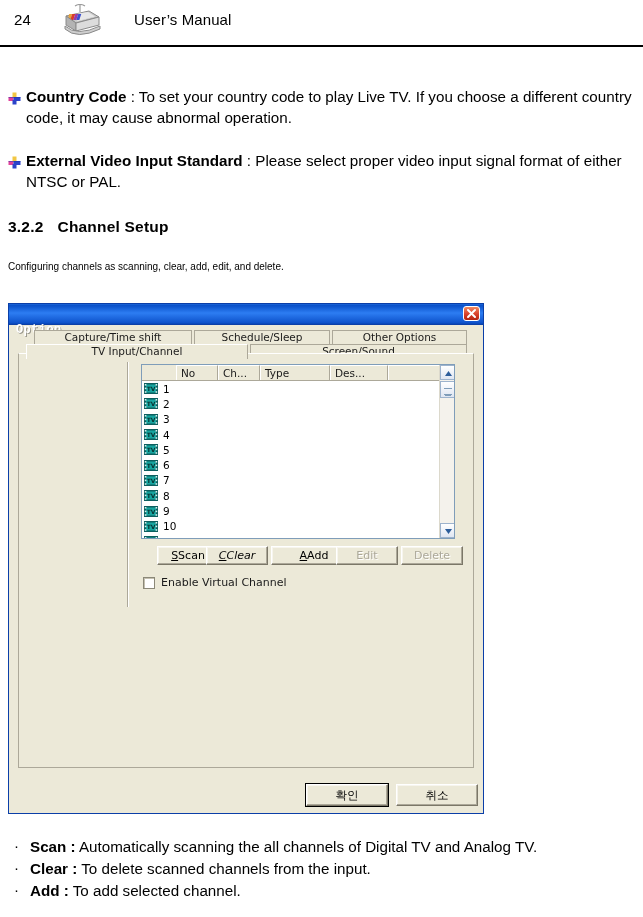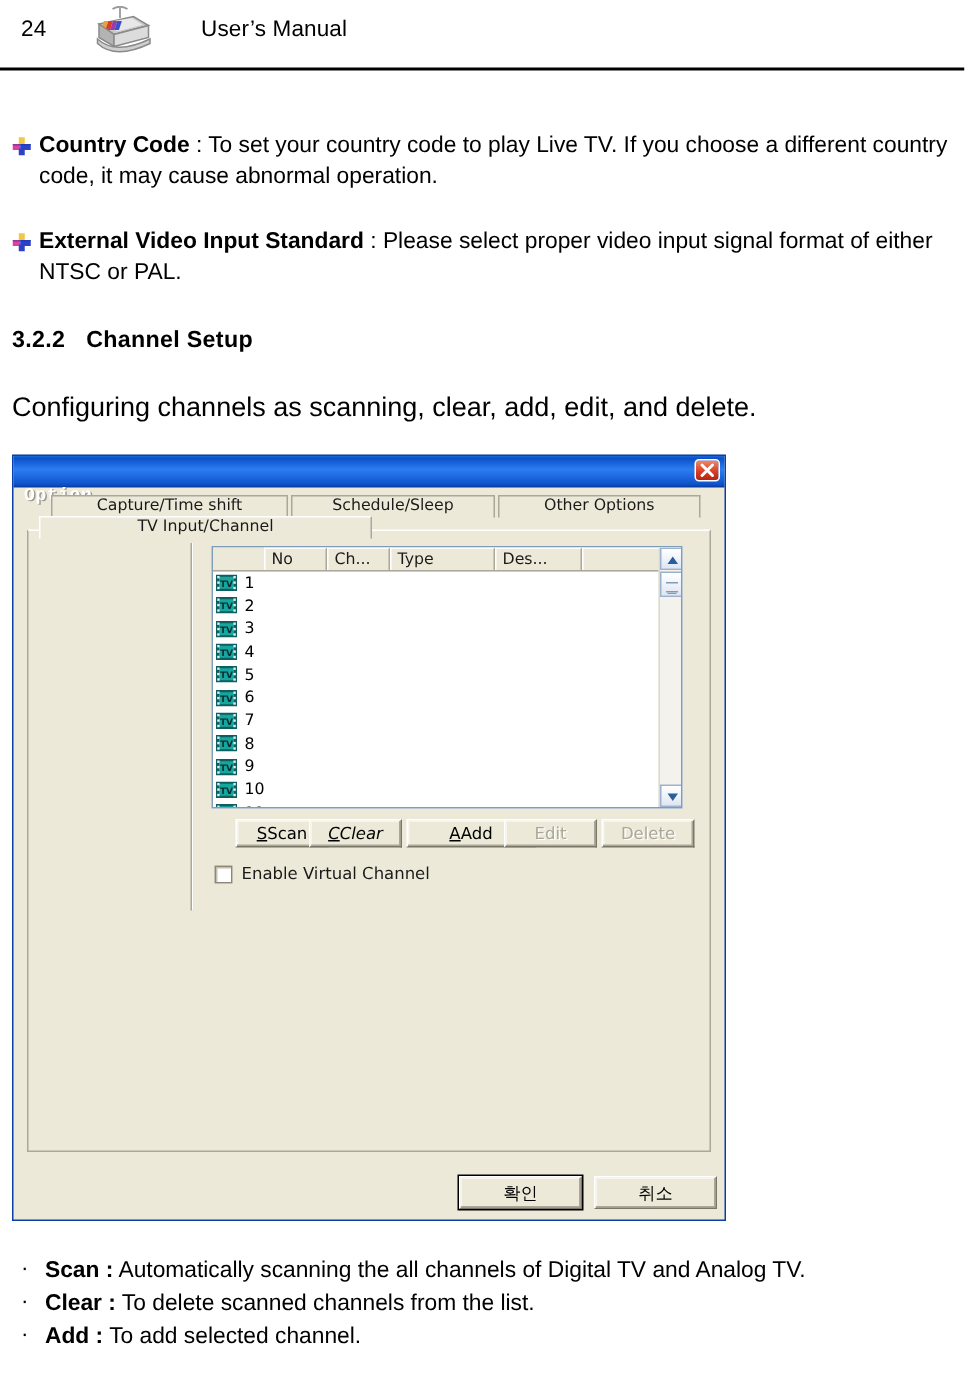--- a/index.html
+++ b/index.html
@@ -51,21 +51,21 @@
   #para-country{left:8px;top:86px;width:630px;}
   #para-video{left:8px;top:150px;width:630px;}
 
   .sec-head{
     position:absolute;left:8px;top:218px;
     font-size:15.5px;font-weight:bold;letter-spacing:.2px;
   }
   .sec-head .num{margin-right:14px;}
   .sec-intro{
     position:absolute;left:8px;top:261px;
-    font-size:18px;
+    font-size:10px;
   }
 
   
   .dialog{
     position:absolute;left:8px;top:303px;width:476px;height:511px;
     background:#ece9d8;
     border:1px solid #0b3fa8;
     box-sizing:border-box;
     font-family:"DejaVu Sans","Liberation Sans",sans-serif;
   }
@@ -349,20 +349,21 @@
   <div class="dlg-body">
 
     <div class="tabstrip">
       <div class="tabrow r1">
         <div class="tab" style="left:16px;width:158px;">Capture/Time shift</div>
         <div class="tab" style="left:176px;width:136px;">Schedule/Sleep</div>
         <div class="tab" style="left:314px;width:135px;">Other Options</div>
       </div>
       <div class="tabrow r2">
         <div class="tab sel" style="left:8px;width:222px;">TV Input/Channel</div>
+        <div class="tab" style="left:232px;width:217px;">Screen/Sound</div>
       </div>
     </div>
 
     <div class="tabpanel">
 
 
       <div class="vdivider"></div>
 
       <div class="listview">
         <div class="lv-head">
@@ -564,18 +565,18 @@
     </div>
 
   </div>
 </div>
 
 <div class="blist">
   <div class="bitem">
     <span class="dot">·</span><b>Scan :</b><span> Automatically scanning the all channels of Digital TV and Analog TV.</span>
   </div>
   <div class="bitem">
-    <span class="dot">·</span><b>Clear :</b><span> To delete scanned channels from the list.</span>
+    <span class="dot">·</span><b>Clear :</b><span> To delete scanned channels from the input.</span>
   </div>
   <div class="bitem">
     <span class="dot">·</span><b>Add :</b><span> To add selected channel.</span>
   </div>
 </div>
 
 </body></html>

